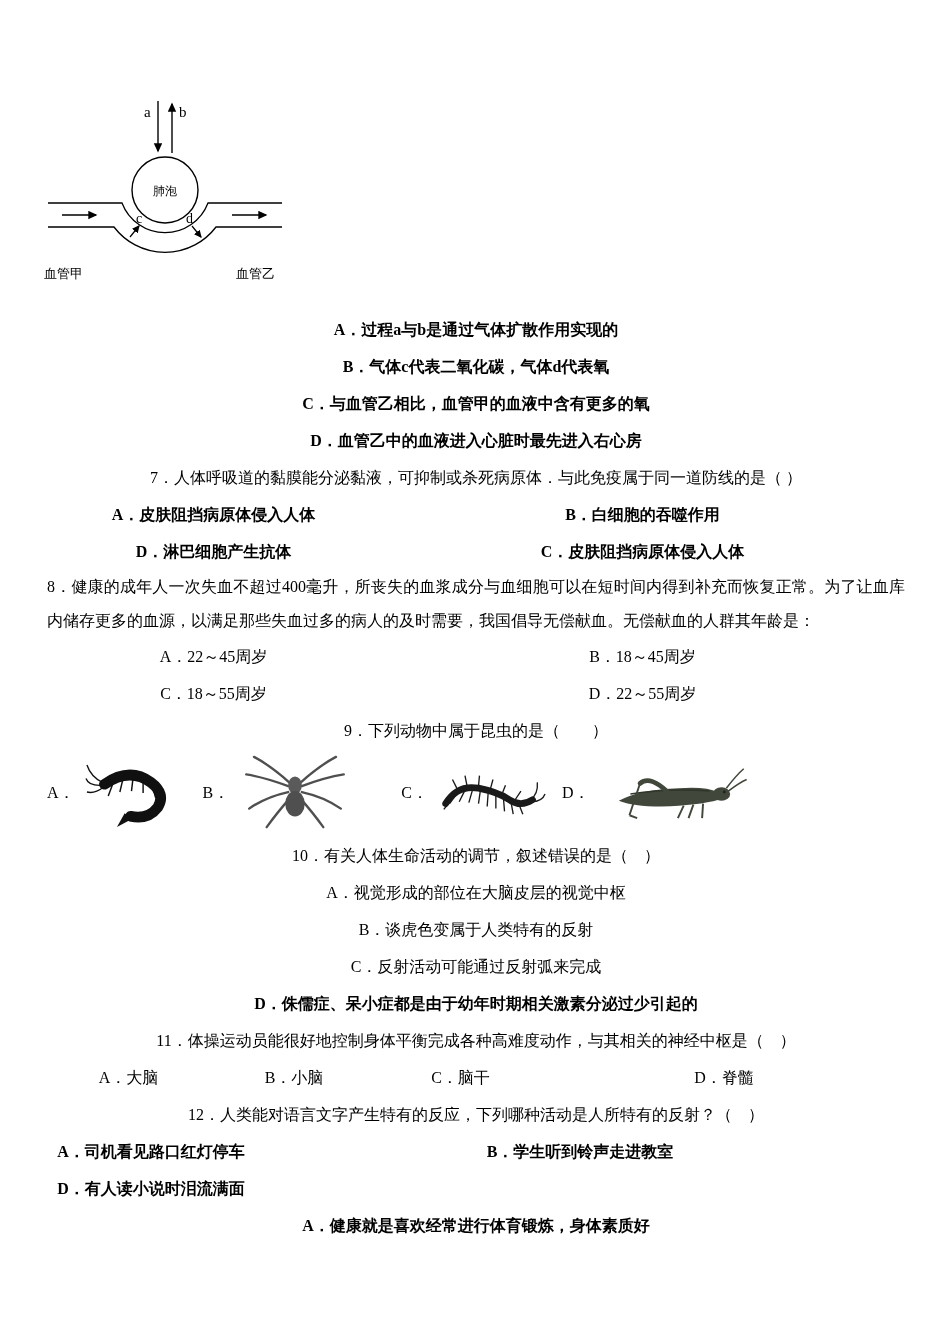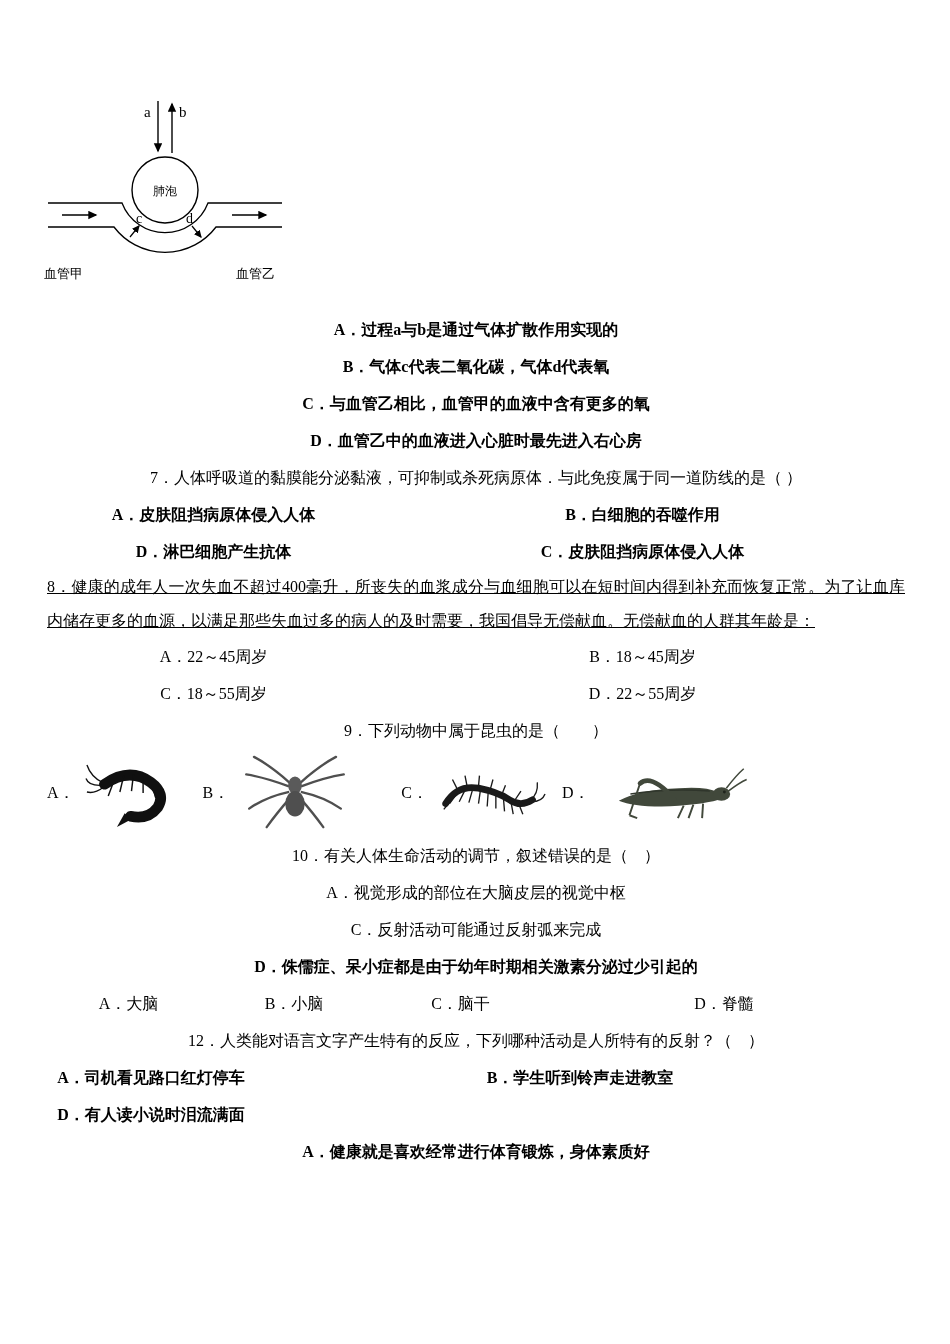--- a/index.html
+++ b/index.html
@@ -11,21 +11,21 @@
     color: #000000;
     font-family: "Liberation Serif", "DejaVu Serif", serif;
     font-size: 16px;
     overflow: hidden;
   }
   .content { padding: 95px 45px 0 47px; }
 
   
   .row { line-height: 37px; white-space: pre-wrap; text-align: center; }
   .bold { font-weight: 700; }
-  .para { line-height: 34px; text-align: justify; text-decoration: underline; }
+  .para { line-height: 34px; text-align: justify; }
 
   
   .grid2 { display: grid; grid-template-columns: 333px 1fr; }
   .grid2n { display: grid; grid-template-columns: 208px 1fr; }
   .grid4 { display: grid; grid-template-columns: 163px 168px 165px 1fr; }
 
   
   .diagram { display: block; margin: 0 0 24px -7px; width: 270px; height: 192px; }
   .diagram svg { display: block; }
   .diagram text {
@@ -143,23 +143,25 @@
           <path d="M75,38 Q52,12 40,22" fill="none" stroke="#41483b" stroke-width="5" stroke-linecap="round"></path>
           <path d="M40,22 L29,55 M29,55 L37,58" fill="none" stroke="#41483b" stroke-width="2"></path>
           <path d="M95,44 L90,58 M105,43 L104,58 M85,45 L79,58" fill="none" stroke="#41483b" stroke-width="2"></path>
         </svg>
       </div>
 
     </div>
 
     <div class="row">10．有关人体生命活动的调节，叙述错误的是（　）</div>
     <div class="row">A．视觉形成的部位在大脑皮层的视觉中枢</div>
+    <div class="row">B．谈虎色变属于人类特有的反射</div>
     <div class="row">C．反射活动可能通过反射弧来完成</div>
     <div class="row bold">D．侏儒症、呆小症都是由于幼年时期相关激素分泌过少引起的</div>
 
+    <div class="row">11．体操运动员能很好地控制身体平衡完成各种高难度动作，与其相关的神经中枢是（　）</div>
     <div class="grid4">
       <div class="row">A．大脑</div>
       <div class="row">B．小脑</div>
       <div class="row">C．脑干</div>
       <div class="row">D．脊髓</div>
     </div>
 
     <div class="row">12．人类能对语言文字产生特有的反应，下列哪种活动是人所特有的反射？（　）</div>
     <div class="grid2n">
       <div class="row bold">A．司机看见路口红灯停车</div>

